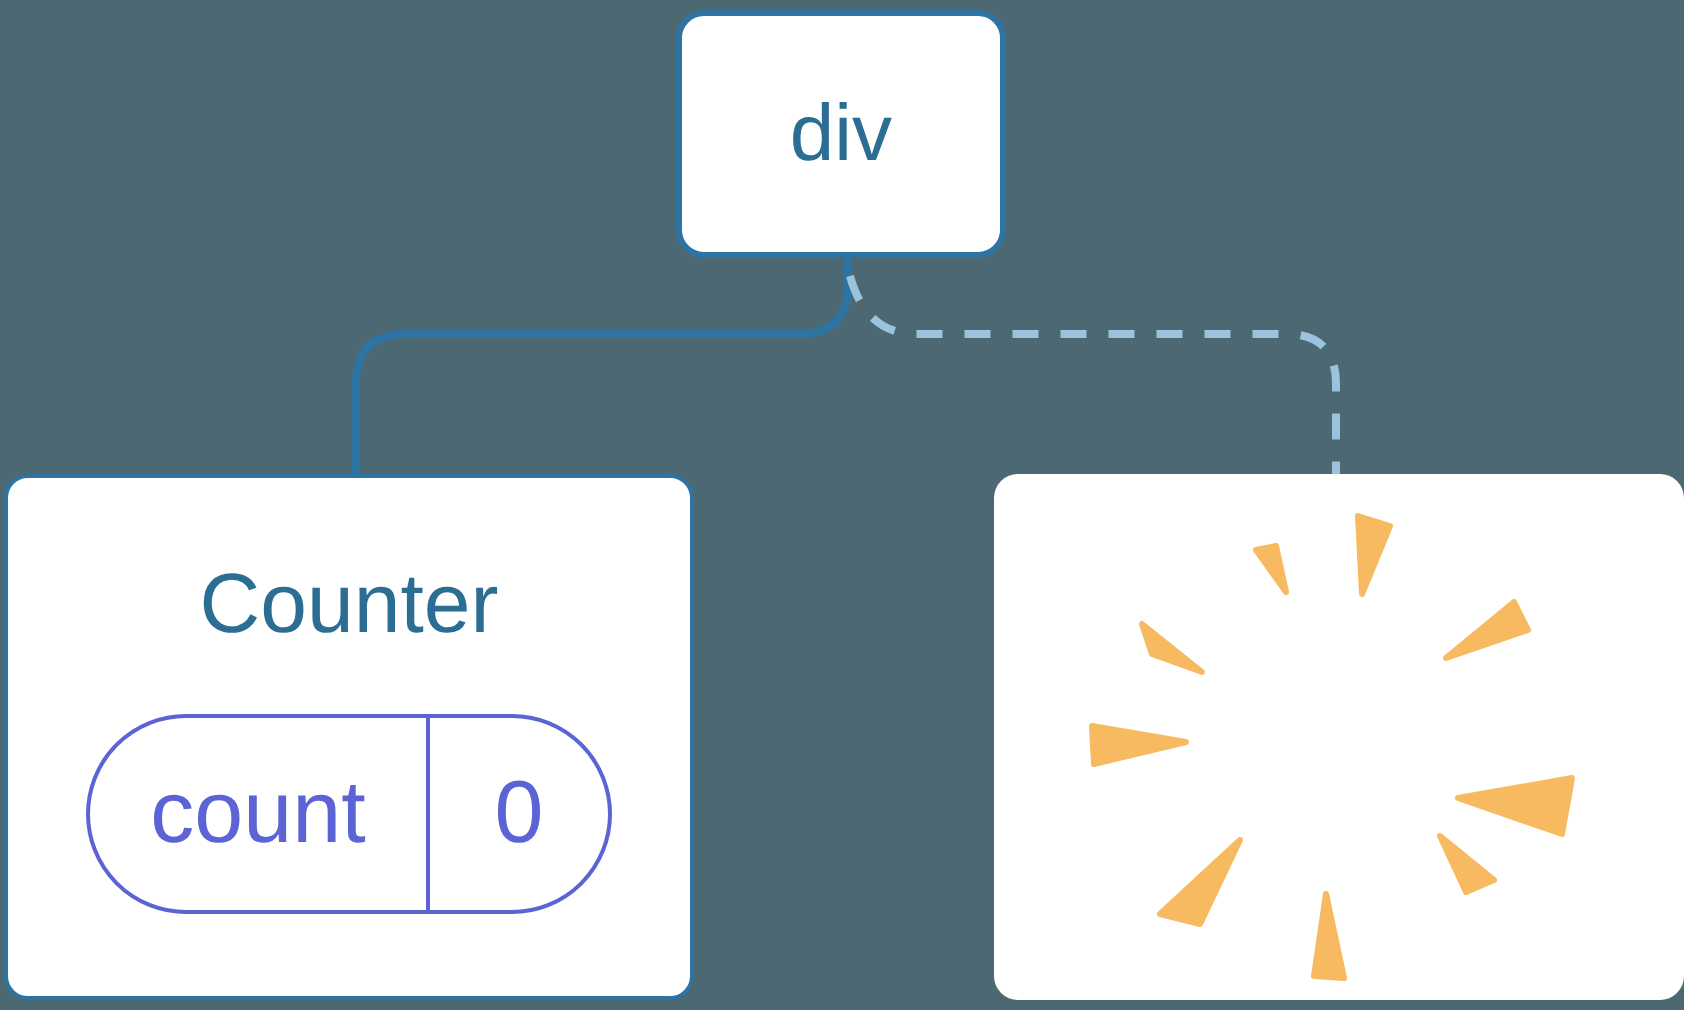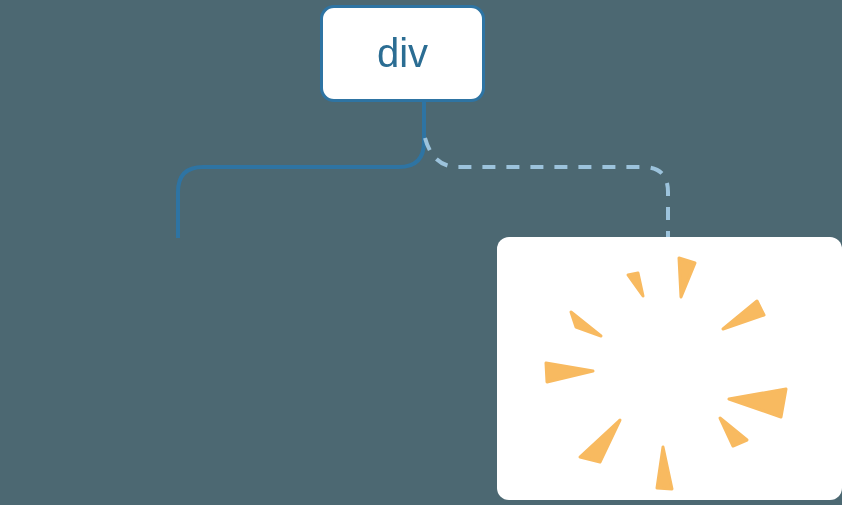--- a/index.html
+++ b/index.html
@@ -25,22 +25,22 @@
     stroke-width: 4;
   }
   .connector-dashed {
     fill: none;
     stroke: var(--dashed-line, #9CC3DC);
     stroke-width: 4;
     stroke-dasharray: 13 11;
   }
   .node-root {
     position: absolute;
-    left: 320px; top: 5px;
-    width: 165px; height: 97px;
+    left: 338px; top: 5px;
+    width: 165px; height: 124px;
     box-sizing: border-box;
     background: var(--card-bg, #FFFFFF);
     border: 3px solid var(--node-border, #2E74A3);
     border-radius: 14px;
     display: flex; align-items: center; justify-content: center;
     font-size: 40px;
     color: var(--label-text, #2B6D93);
   }
   .card {
     position: absolute;
@@ -101,20 +101,27 @@
 
   <svg class="connectors" viewBox="0 0 842 505">
     <path class="connector-solid" d="M 424 102 L 424 142 Q 424 167 399 167 L 203 167 Q 178 167 178 192 L 178 238"></path>
     <path class="connector-dashed" d="M 425 138 Q 433 167 458 167 L 643 167 Q 668 167 668 192 L 668 238"></path>
   </svg>
 
   <div class="node-root">
     <span>div</span>
   </div>
 
+  <div class="card card-counter">
+    <div class="card-title">Counter</div>
+    <div class="state-pill">
+      <span class="pill-key">count</span>
+      <span class="pill-val">0</span>
+    </div>
+  </div>
 
   <div class="card card-removed">
     <svg class="burst" viewBox="0 0 345 263">
       <polygon points="182,21 198,26 184,60"></polygon>
       <polygon points="131,38 141,36 146,59"></polygon>
       <polygon points="260,64 267,78 226,92"></polygon>
       <polygon points="74,75 79,90 104,99"></polygon>
       <polygon points="49,126 50,145 96,134"></polygon>
       <polygon points="289,152 284,180 232,162"></polygon>
       <polygon points="250,203 236,209 223,181"></polygon>

